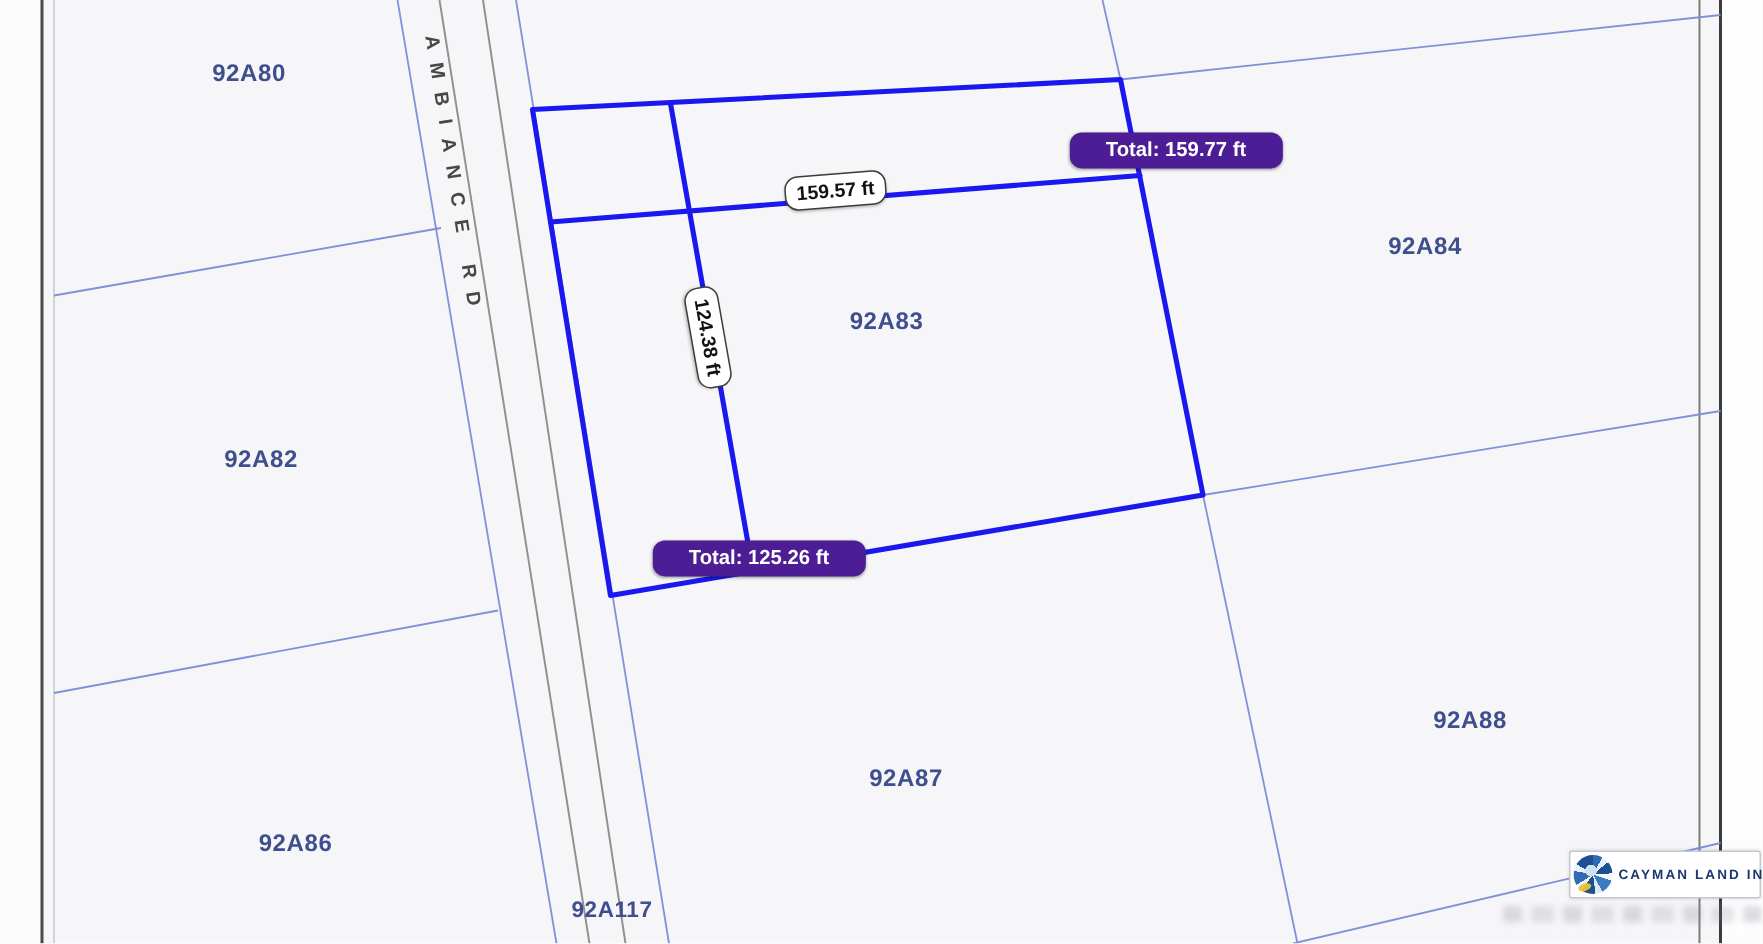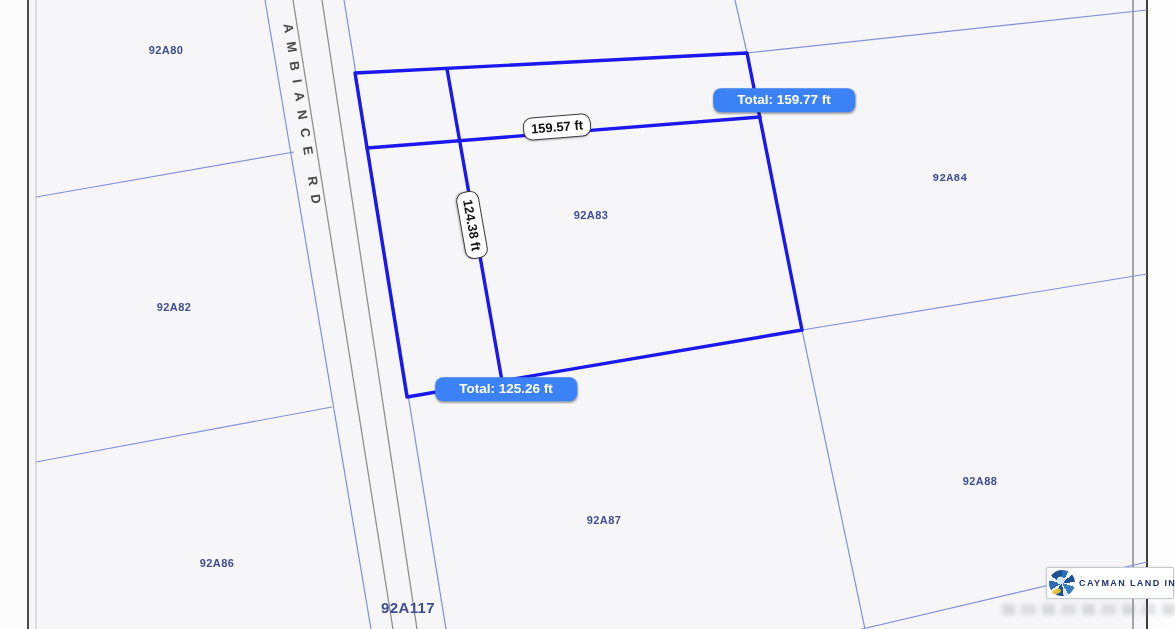--- a/index.html
+++ b/index.html
@@ -9,21 +9,21 @@
     font-family:"Liberation Sans", sans-serif;
   }
   #map-canvas{
     position:absolute;left:0;top:0;width:1175px;height:629px;
     background:#f6f6f8;
   }
   #lines-svg{position:absolute;left:0;top:0;}
   
   .parcel-label{
     position:absolute;transform:translate(-50%,-50%);
-    color:#3f4e8e;font-weight:bold;font-size:11px;letter-spacing:.4px;
+    color:#3f4e8e;font-weight:bold;font-size:16px;letter-spacing:.4px;
     white-space:nowrap;z-index:3;
   }
   
   .road-label{
     position:absolute;left:303px;top:118px;
     transform:translate(-50%,-50%) rotate(81deg);
     transform-origin:center;
     color:#474747;font-size:13px;font-weight:bold;letter-spacing:9px;
     white-space:nowrap;z-index:2;
   }
@@ -32,28 +32,28 @@
     position:absolute;white-space:nowrap;z-index:5;
     font-size:13px;font-weight:bold;line-height:1;
   }
   .badge-white{
     background:#ffffff;color:#111;
     border:1.6px solid #3c3c3c;border-radius:9px;
     padding:4px 7px;
     box-shadow:0 1px 2px rgba(0,0,0,.25);
   }
   .badge-black{
-    background:#3b82f6;color:#fff;
+    background:#4c1d95;color:#fff;
     border-radius:8px;padding:5px 24px;font-size:13.5px;
     box-shadow:0 1px 2px rgba(0,0,0,.35);
   }
   #seg-a-badge{left:557px;top:127px;transform:translate(-50%,-50%) rotate(-4.5deg);}
   #seg-b-badge{left:472px;top:225px;transform:translate(-50%,-50%) rotate(80deg);}
   #total-a-badge{left:784px;top:100px;transform:translate(-50%,-50%);}
-  #total-b-badge{left:506px;top:389px;transform:translate(-50%,-50%);}
+  #total-b-badge{left:506px;top:372px;transform:translate(-50%,-50%);}
   
   #logo-box{
     position:absolute;left:1046px;top:567px;width:128px;height:32px;
     background:#ffffff;border:1px solid #c2cad3;border-radius:2px;
     display:flex;align-items:center;gap:4px;padding:0 4px 0 2px;
     box-sizing:border-box;z-index:8;box-shadow:0 0 3px rgba(0,0,0,.12);
   }
   #globe-icon{
     width:26px;height:26px;border-radius:50%;flex:0 0 auto;position:relative;
     background:
@@ -114,22 +114,22 @@
       <line x1="367" y1="148" x2="760" y2="117"></line>
       <line x1="447" y1="69" x2="502" y2="381"></line>
     </g>
   </svg>
 
   <div class="road-label">AMBIANCE RD</div>
 
   <div class="parcel-label" style="left:166px;top:50px;">92A80</div>
   <div class="parcel-label" style="left:174px;top:307px;">92A82</div>
   <div class="parcel-label" style="left:573px;top:215px;margin-left:18px;">92A83</div>
-  <div class="parcel-label" style="left:950px;top:178px;font-family:Liberation Mono, monospace;">92A84</div>
-  <div class="parcel-label" style="left:197px;top:563px;margin-left:20px;">92A86</div>
+  <div class="parcel-label" style="left:950px;top:165px;">92A84</div>
+  <div class="parcel-label" style="left:197px;top:563px;">92A86</div>
   <div class="parcel-label" style="left:604px;top:520px;">92A87</div>
   <div class="parcel-label" style="left:980px;top:445px;margin-top:36px;">92A88</div>
   <div class="parcel-label" style="left:408px;top:607px;font-size:15px;">92A117</div>
 
   <div id="seg-a-badge" class="badge badge-white">159.57 ft</div>
   <div id="total-a-badge" class="badge badge-black">Total: 159.77 ft</div>
   <div id="seg-b-badge" class="badge badge-white">124.38 ft</div>
   <div id="total-b-badge" class="badge badge-black">Total: 125.26 ft</div>
 
   <div id="attribution-smudge"></div>

